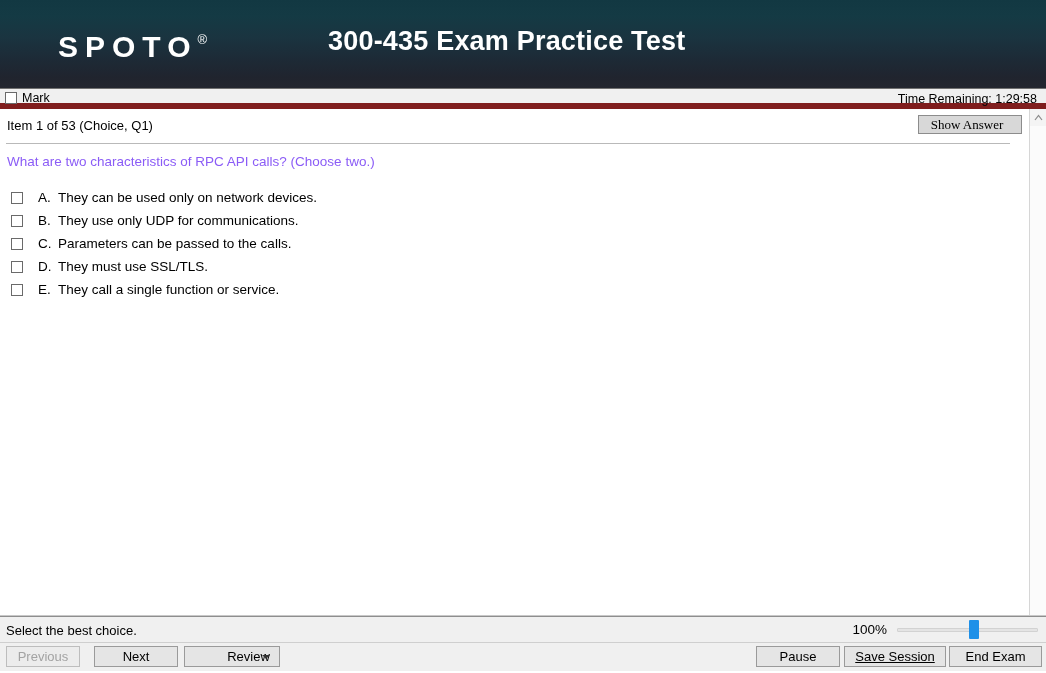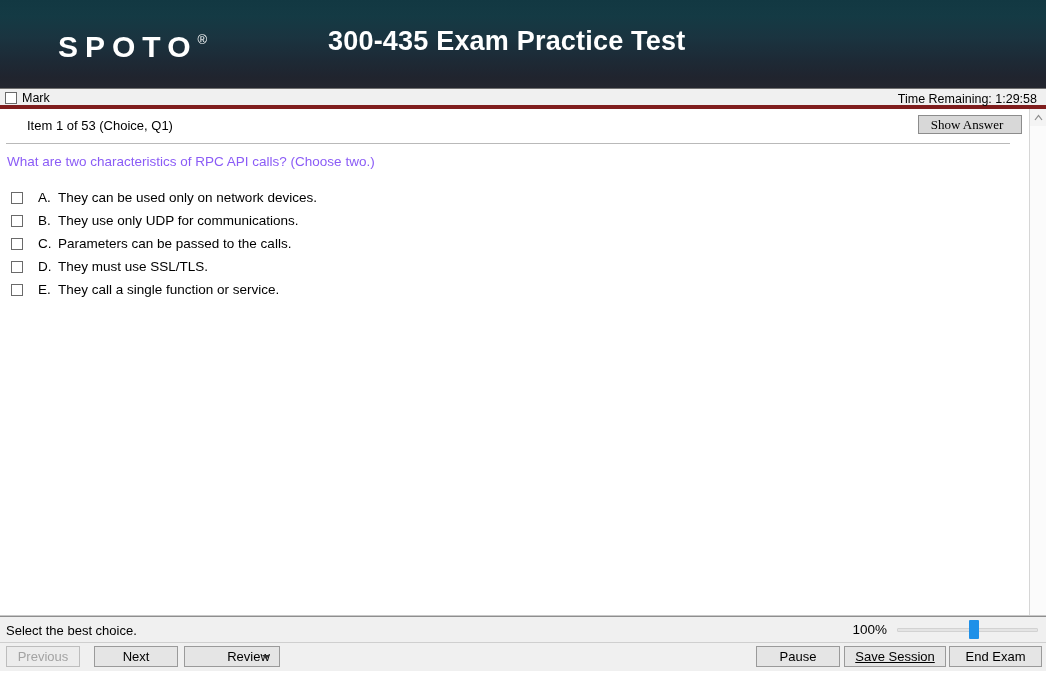--- a/index.html
+++ b/index.html
@@ -60,21 +60,21 @@
     font-weight: bold;
     letter-spacing: 0.2px;
     white-space: nowrap;
   }
 
   
   .markbar {
     position: relative;
     height: 21px;
     background: #f0f0f0;
-    border-bottom: 4px solid #7f1d1d;
+    border-bottom: 6px solid #7f1d1d;
     border-top: 1px solid #707070;
   }
   .mark-group {
     position: absolute;
     left: 5px;
     top: 2px;
     display: flex;
     align-items: center;
     gap: 5px;
   }
@@ -99,21 +99,20 @@
     color: #000000;
     white-space: nowrap;
   }
 
   
   .pane {
     position: relative;
     height: 507px;
     background: #ffffff;
     border-bottom: 1px solid #c8c8c8;
-    padding-left: 20px;
   }
   .item-row {
     position: relative;
     height: 30px;
   }
   .item-label {
     position: absolute;
     left: 7px;
     top: 9px;
     font-size: 13px;

